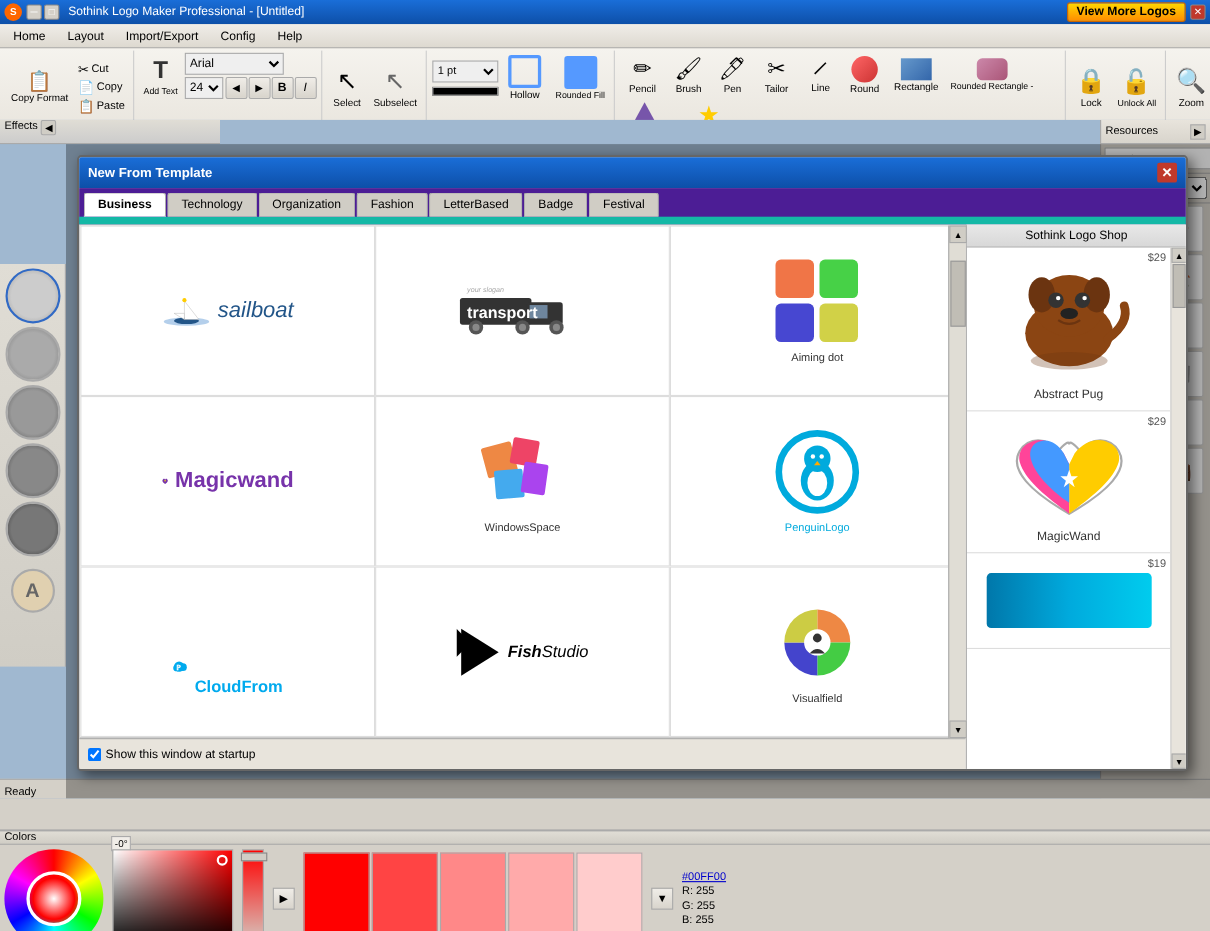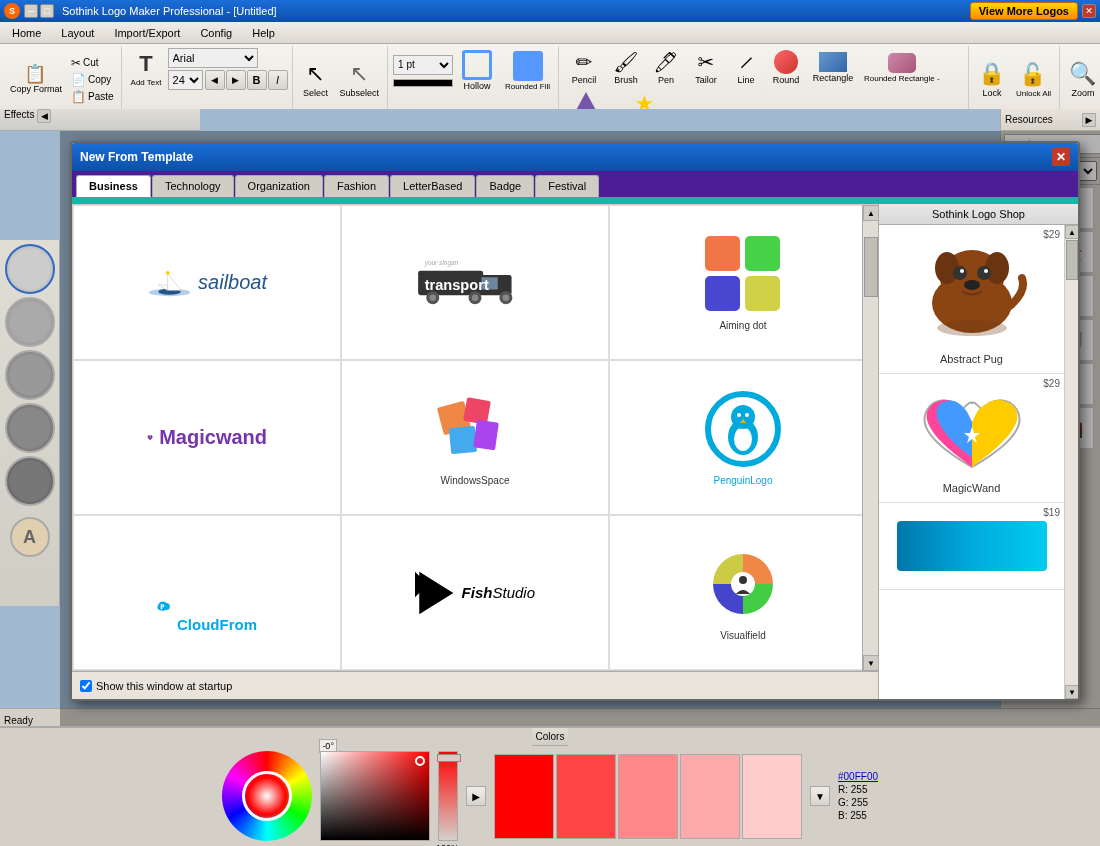--- a/index.html
+++ b/index.html
@@ -369,26 +369,25 @@
       font-size: 8px;
       cursor: pointer;
     }
 
     
     .bottom-panel {
       position: absolute;
       bottom: 0;
       left: 0;
       right: 0;
-      height: 120px;
+      height: 92px;
       background: #d4d0c8;
       border-top: 2px solid #aaa;
       display: flex;
       flex-direction: column;
-      align-items: center;
     }
     .colors-header {
       height: 18px;
       background: linear-gradient(to bottom, #e0ddd5, #d0cdc5);
       border-bottom: 1px solid #aaa;
       display: flex;
       align-items: center;
       padding: 0 4px;
       font-size: 10px;
     }

